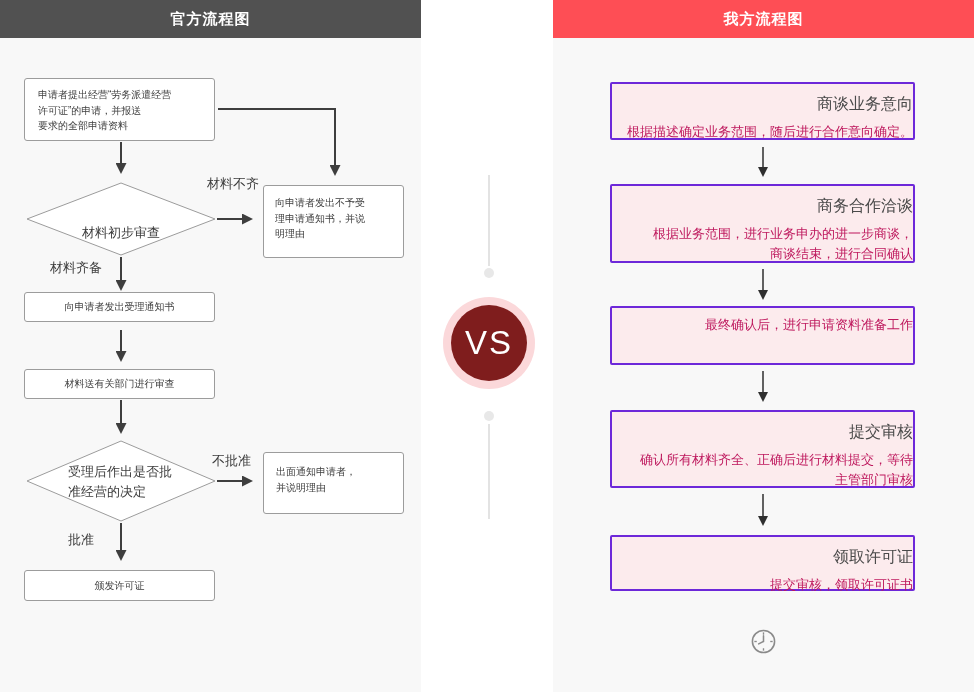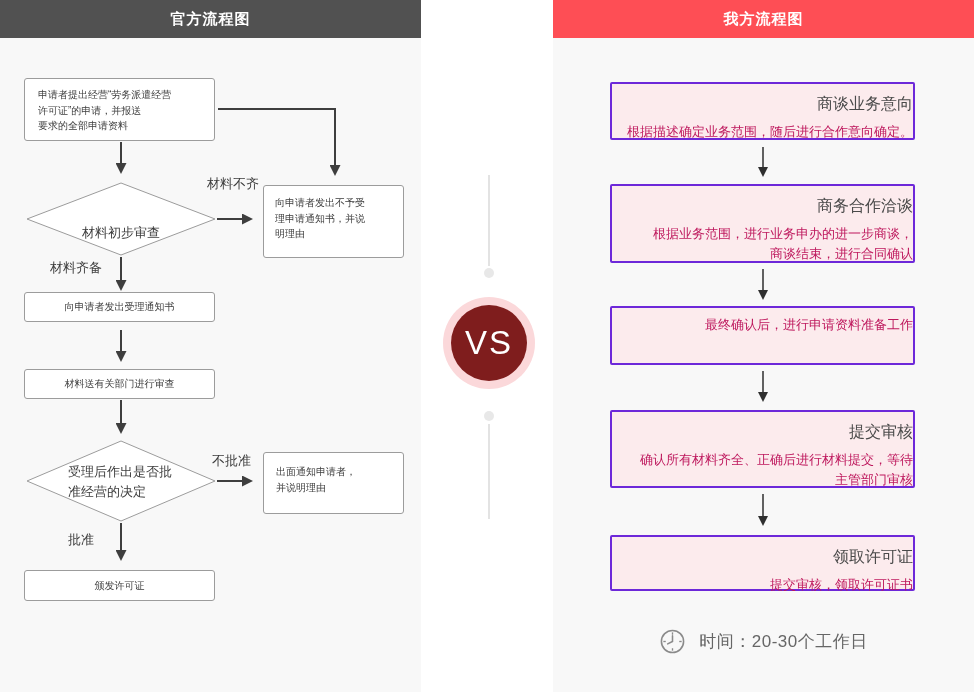--- a/index.html
+++ b/index.html
@@ -154,16 +154,15 @@
 
   <div class="time-note">
     <svg width="27" height="27" viewBox="0 0 28 28">
       <circle cx="14" cy="14" r="11.5" fill="none" stroke="#8a8a8a" stroke-width="1.6"></circle>
       <line x1="14" y1="4.5" x2="14" y2="7" stroke="#8a8a8a" stroke-width="1.4"></line>
       <line x1="14" y1="21" x2="14" y2="23.5" stroke="#8a8a8a" stroke-width="1.4"></line>
       <line x1="4.5" y1="14" x2="7" y2="14" stroke="#8a8a8a" stroke-width="1.4"></line>
       <line x1="21" y1="14" x2="23.5" y2="14" stroke="#8a8a8a" stroke-width="1.4"></line>
       <path d="M14,8 L14,14 L9,16.5" fill="none" stroke="#8a8a8a" stroke-width="1.6" stroke-linecap="round"></path>
     </svg>
-    <span class="time-text">时间：20-30个工作日</span>
   </div>
 
 </div>
 
 </body></html>

